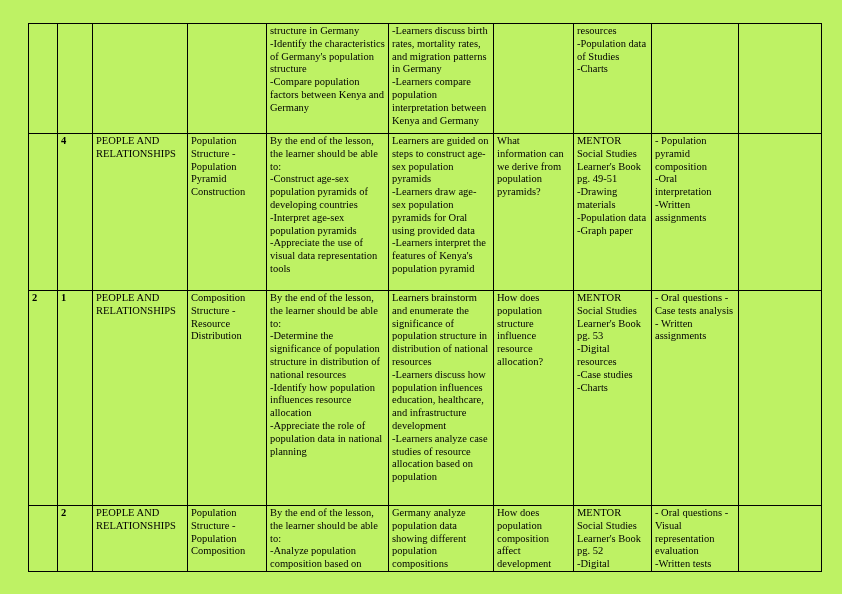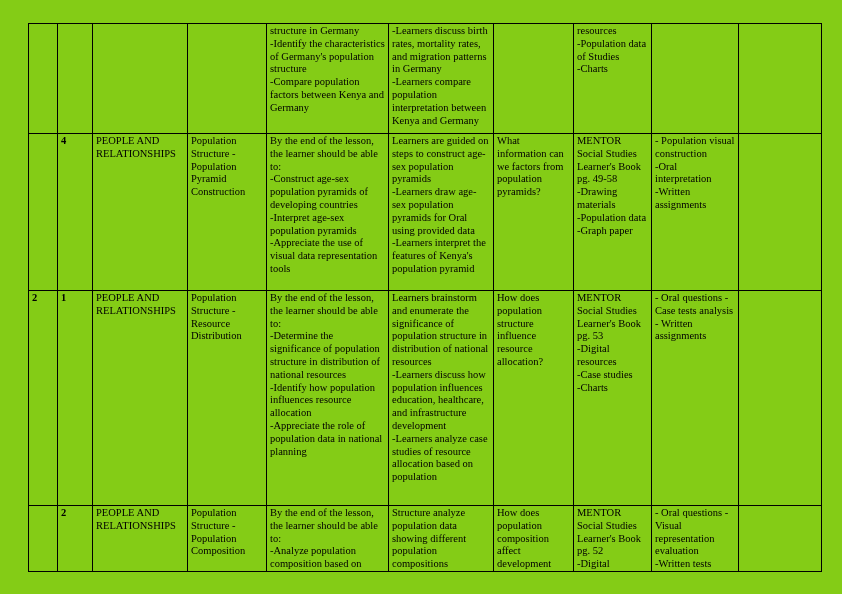--- a/index.html
+++ b/index.html
@@ -4,21 +4,21 @@
 <style>
   html, body {
     margin: 0;
     padding: 0;
     background: #ffffff;
   }
   .page {
     position: relative;
     width: 842px;
     height: 594px;
-    background: #84cc16;
+    background: #bef264;
     font-family: "Liberation Serif", serif;
     color: #000000;
     overflow: hidden;
   }
   table.sow {
     position: absolute;
     left: 28px;
     top: 23px;
     border-collapse: collapse;
     table-layout: fixed;
@@ -78,35 +78,35 @@
         <td class="num">4</td>
         <td>PEOPLE AND RELATIONSHIPS</td>
         <td>Population Structure - Population Pyramid Construction</td>
         <td>By the end of the lesson, the learner should be able to:
 -Construct age-sex population pyramids of developing countries
 -Interpret age-sex population pyramids
 -Appreciate the use of visual data representation tools</td>
         <td>Learners are guided on steps to construct age-sex population pyramids
 -Learners draw age-sex population pyramids for Oral using provided data
 -Learners interpret the features of Kenya's population pyramid</td>
-        <td>What information can we factors from population pyramids?</td>
-        <td>MENTOR Social Studies Learner's Book pg. 49-58
+        <td>What information can we derive from population pyramids?</td>
+        <td>MENTOR Social Studies Learner's Book pg. 49-51
 -Drawing materials
 -Population data
 -Graph paper</td>
-        <td>- Population visual construction
+        <td>- Population pyramid composition
 -Oral interpretation
 -Written assignments</td>
         <td></td>
       </tr>
       <tr style="height:215px">
         <td class="num">2</td>
         <td class="num">1</td>
         <td>PEOPLE AND RELATIONSHIPS</td>
-        <td>Population Structure - Resource Distribution</td>
+        <td>Composition Structure - Resource Distribution</td>
         <td>By the end of the lesson, the learner should be able to:
 -Determine the significance of population structure in distribution of national resources
 -Identify how population influences resource allocation
 -Appreciate the role of population data in national planning</td>
         <td>Learners brainstorm and enumerate the significance of population structure in distribution of national resources
 -Learners discuss how population influences education, healthcare, and infrastructure development
 -Learners analyze case studies of resource allocation based on population</td>
         <td>How does population structure influence resource allocation?</td>
         <td>MENTOR Social Studies Learner's Book pg. 53
 -Digital resources
@@ -115,21 +115,21 @@
         <td>- Oral questions - Case tests analysis - Written assignments</td>
         <td></td>
       </tr>
       <tr style="height:62px">
         <td class="num"></td>
         <td class="num">2</td>
         <td>PEOPLE AND RELATIONSHIPS</td>
         <td>Population Structure - Population Composition</td>
         <td>By the end of the lesson, the learner should be able to:
 -Analyze population composition based on</td>
-        <td>Structure analyze population data showing different population compositions</td>
+        <td>Germany analyze population data showing different population compositions</td>
         <td>How does population composition affect development</td>
         <td>MENTOR Social Studies Learner's Book pg. 52
 -Digital</td>
         <td>- Oral questions - Visual representation evaluation
 -Written tests</td>
         <td></td>
       </tr>
     </tbody>
   </table>
 </div>

